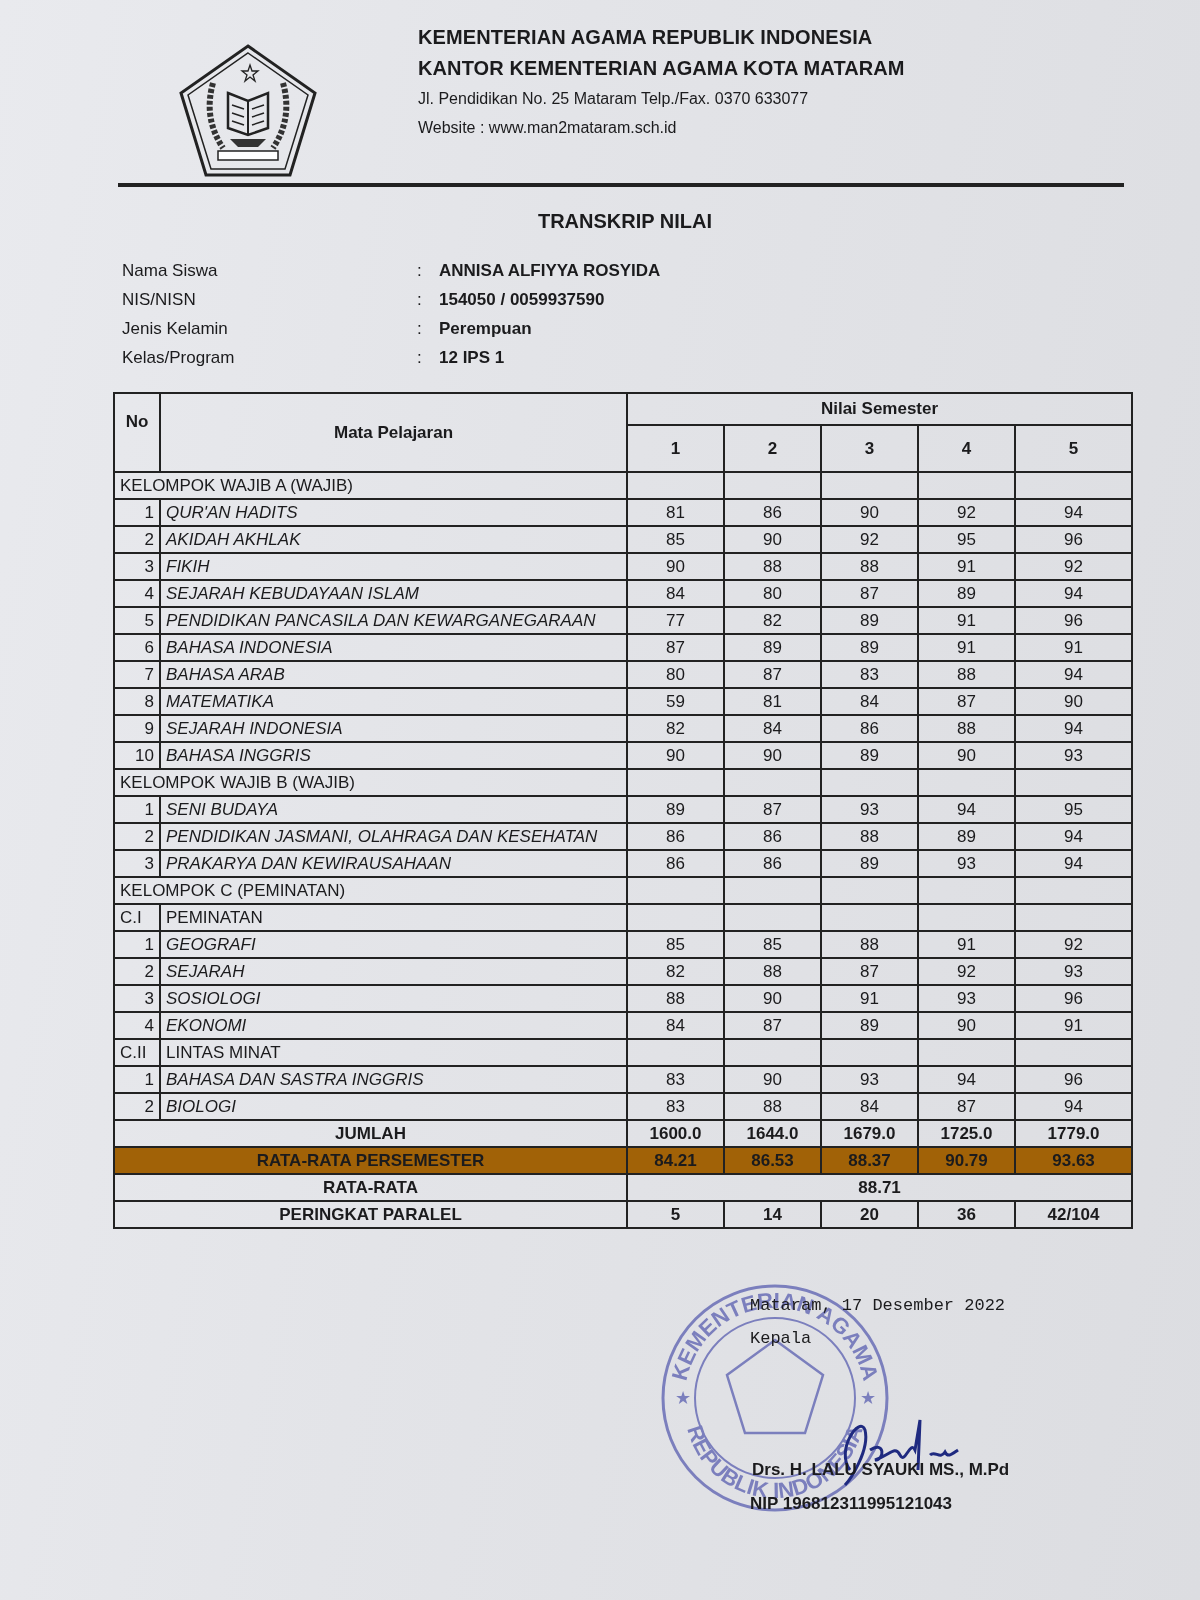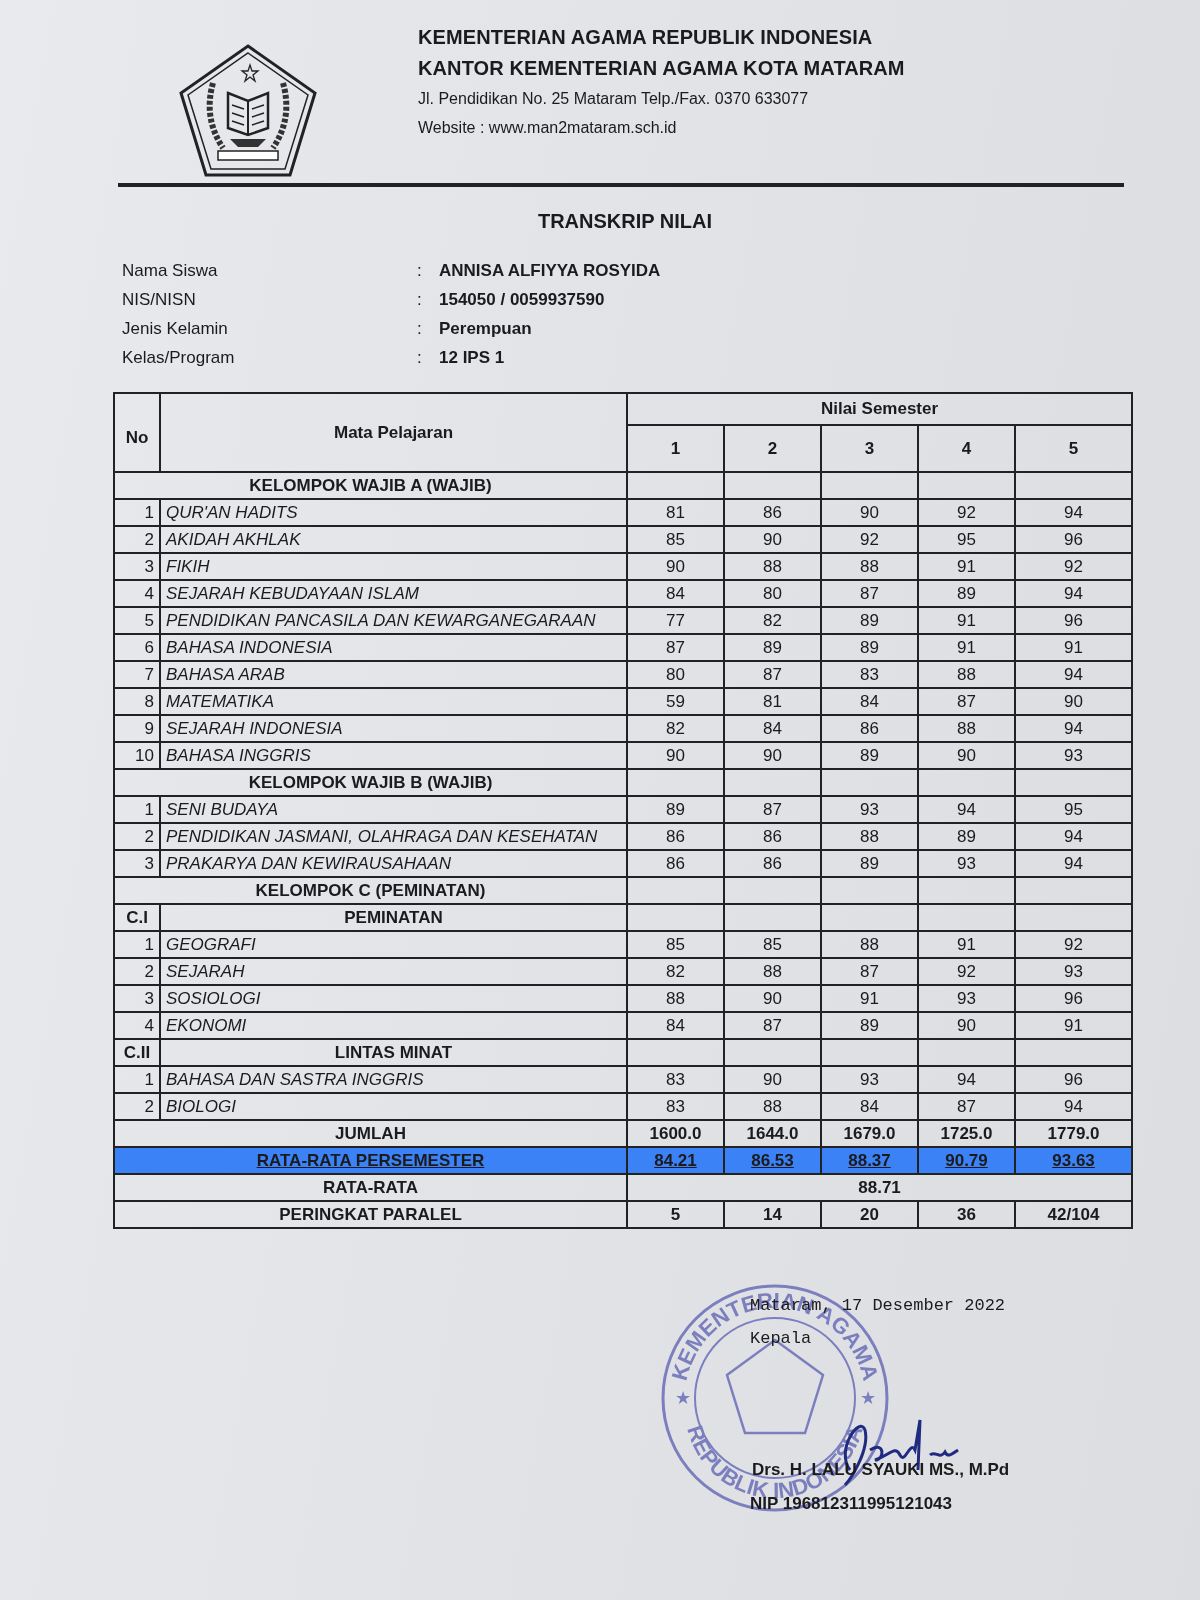--- a/index.html
+++ b/index.html
@@ -23,23 +23,23 @@
 
   table.grades {
     position:absolute; left:113px; top:392px; width:1018px;
     border-collapse:collapse; font-size:17px; table-layout:fixed;
   }
   table.grades td, table.grades th { border:2px solid #222; padding:0 5px; height:25px; }
   table.grades th { font-weight:bold; text-align:center; }
   .c-no { width:36px; text-align:right; }
   .c-subj { text-align:left;font-style:italic; }
   .c-val { text-align:center; width:86px; }
-  .grp td { text-align:center;font-weight:bold; }
+  .grp td { text-align:left; }
   .sum td { font-weight:bold; text-align:center; }
-  .shade td { background:#3b82f6;text-decoration:underline; }
+  .shade td { background:#a16207; }
   .hdr-h1 { height:30px !important; }
   .hdr-h2 { height:45px !important; }
 
   .signature { position:absolute; left:750px; top:1296px; font-size:17px; }
   .sig-line { height:33px;font-family:Liberation Mono, monospace; }
   .sig-name { position:absolute; top:164px; left:2px; white-space:nowrap; font-weight:bold; }
   .sig-nip { position:absolute; top:198px; left:0; white-space:nowrap; font-weight:bold; }
   .stamp { position:absolute; left:655px; top:1278px; width:240px; height:240px; opacity:0.75; }
   .sig-scrawl { position:absolute; left:830px; top:1410px; width:140px; height:80px; }
 </style>
@@ -103,21 +103,21 @@
     <col style="width:46px">
       <col style="width:467px">
     <col style="width:97px">
       <col style="width:97px">
       <col style="width:97px">
       <col style="width:97px">
       <col style="width:117px">
   </colgroup>
   <thead>
     <tr>
-      <th rowspan="2" style="vertical-align:top;padding-top:34px">No</th>
+      <th rowspan="2" style="vertical-align:top;padding-top:18px">No</th>
       <th rowspan="2">Mata Pelajaran</th>
       <th colspan="5" class="hdr-h1">Nilai Semester</th>
     </tr>
     <tr id="sem-head">
         <th class="hdr-h2">1</th>
         <th class="hdr-h2">2</th>
         <th class="hdr-h2">3</th>
         <th class="hdr-h2">4</th>
         <th class="hdr-h2">5</th>
       </tr>

